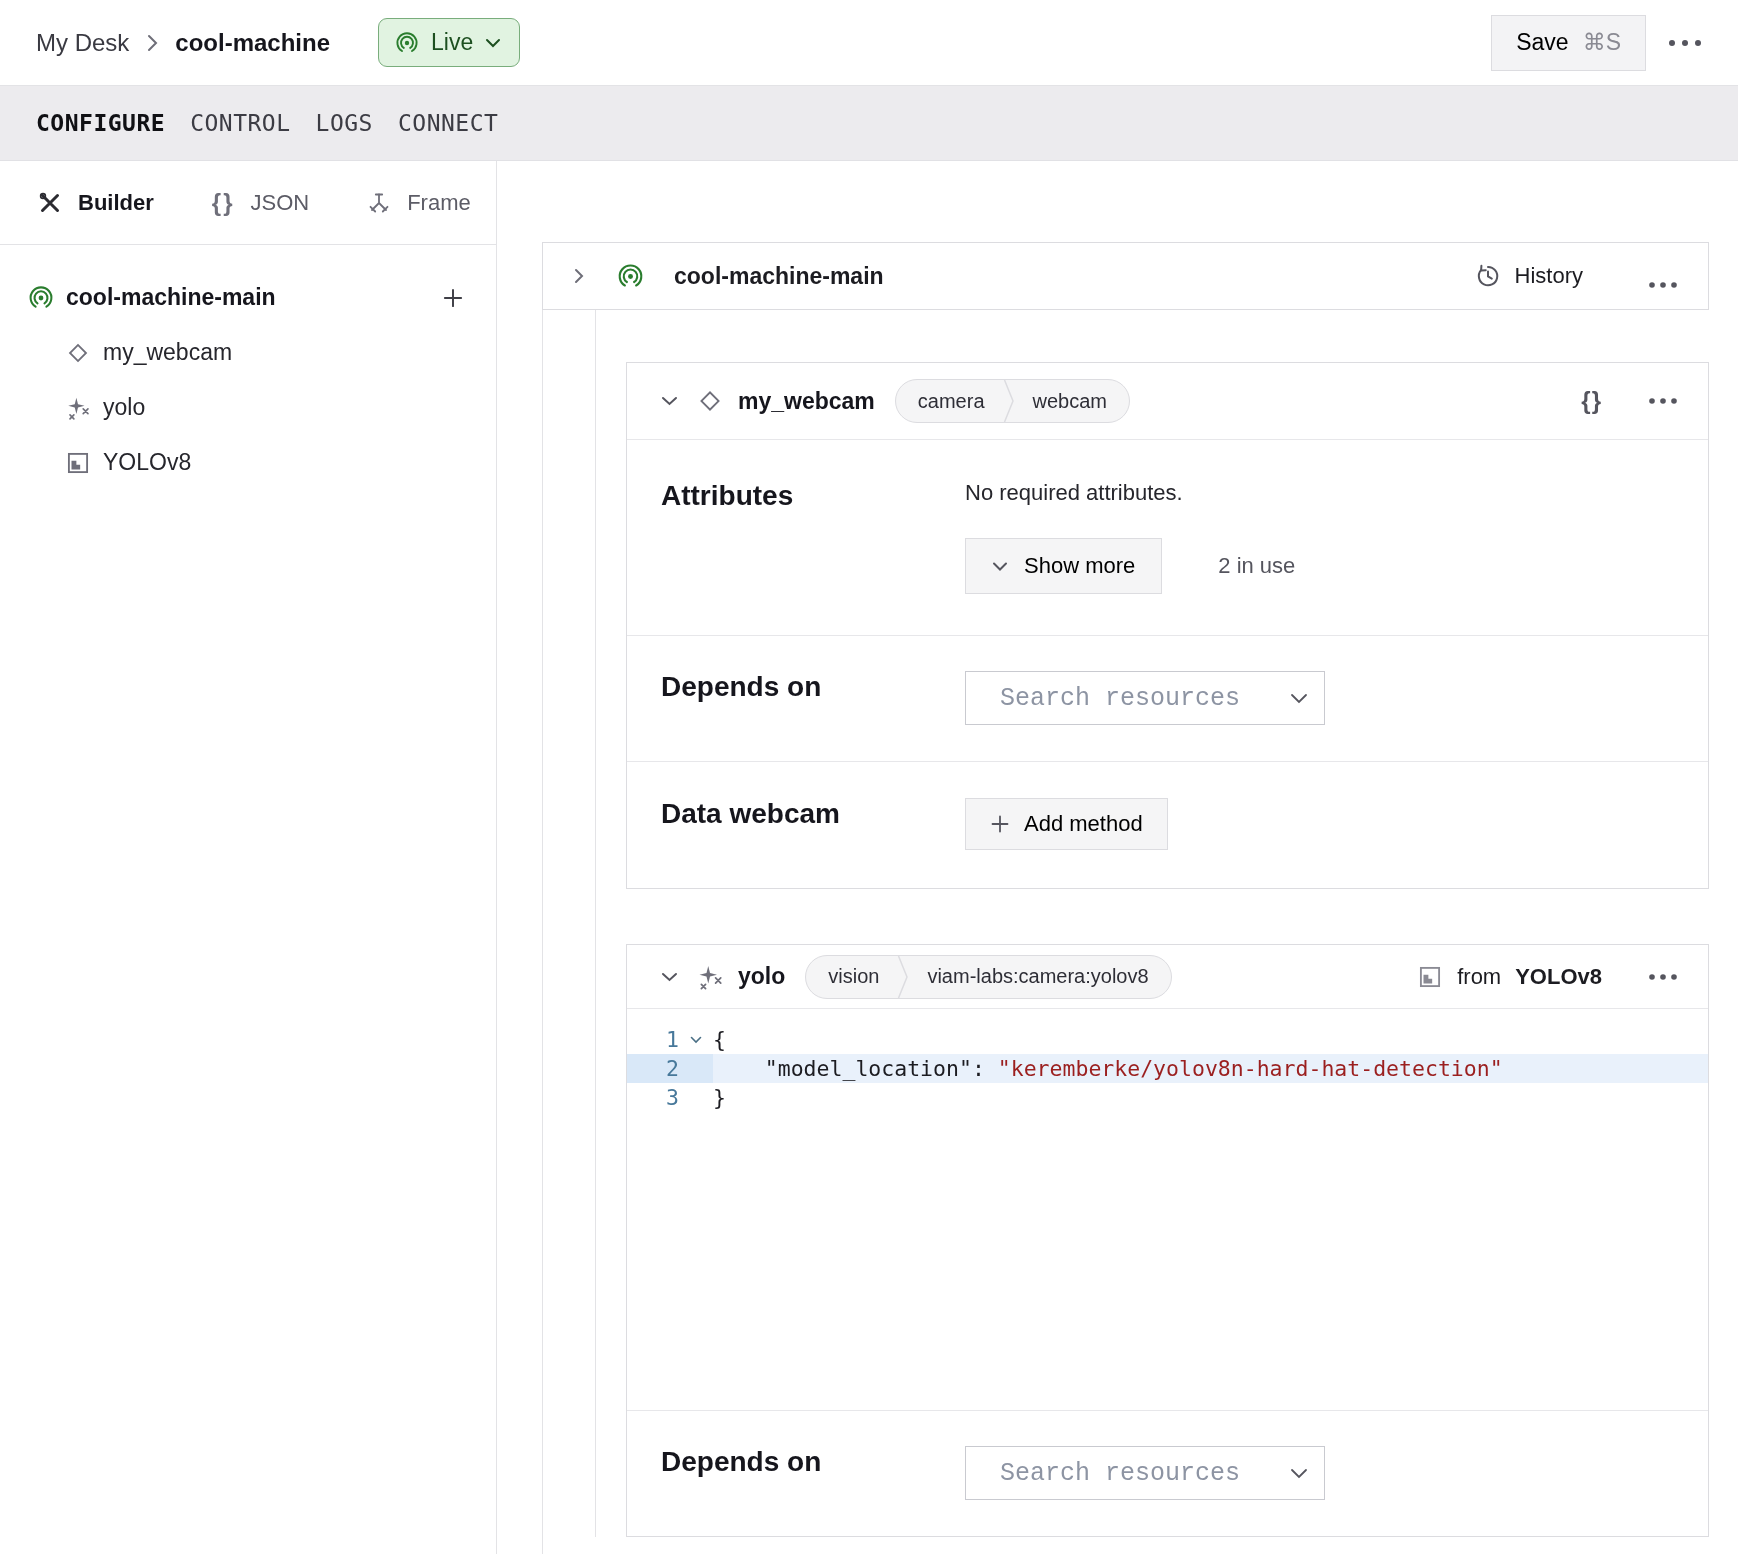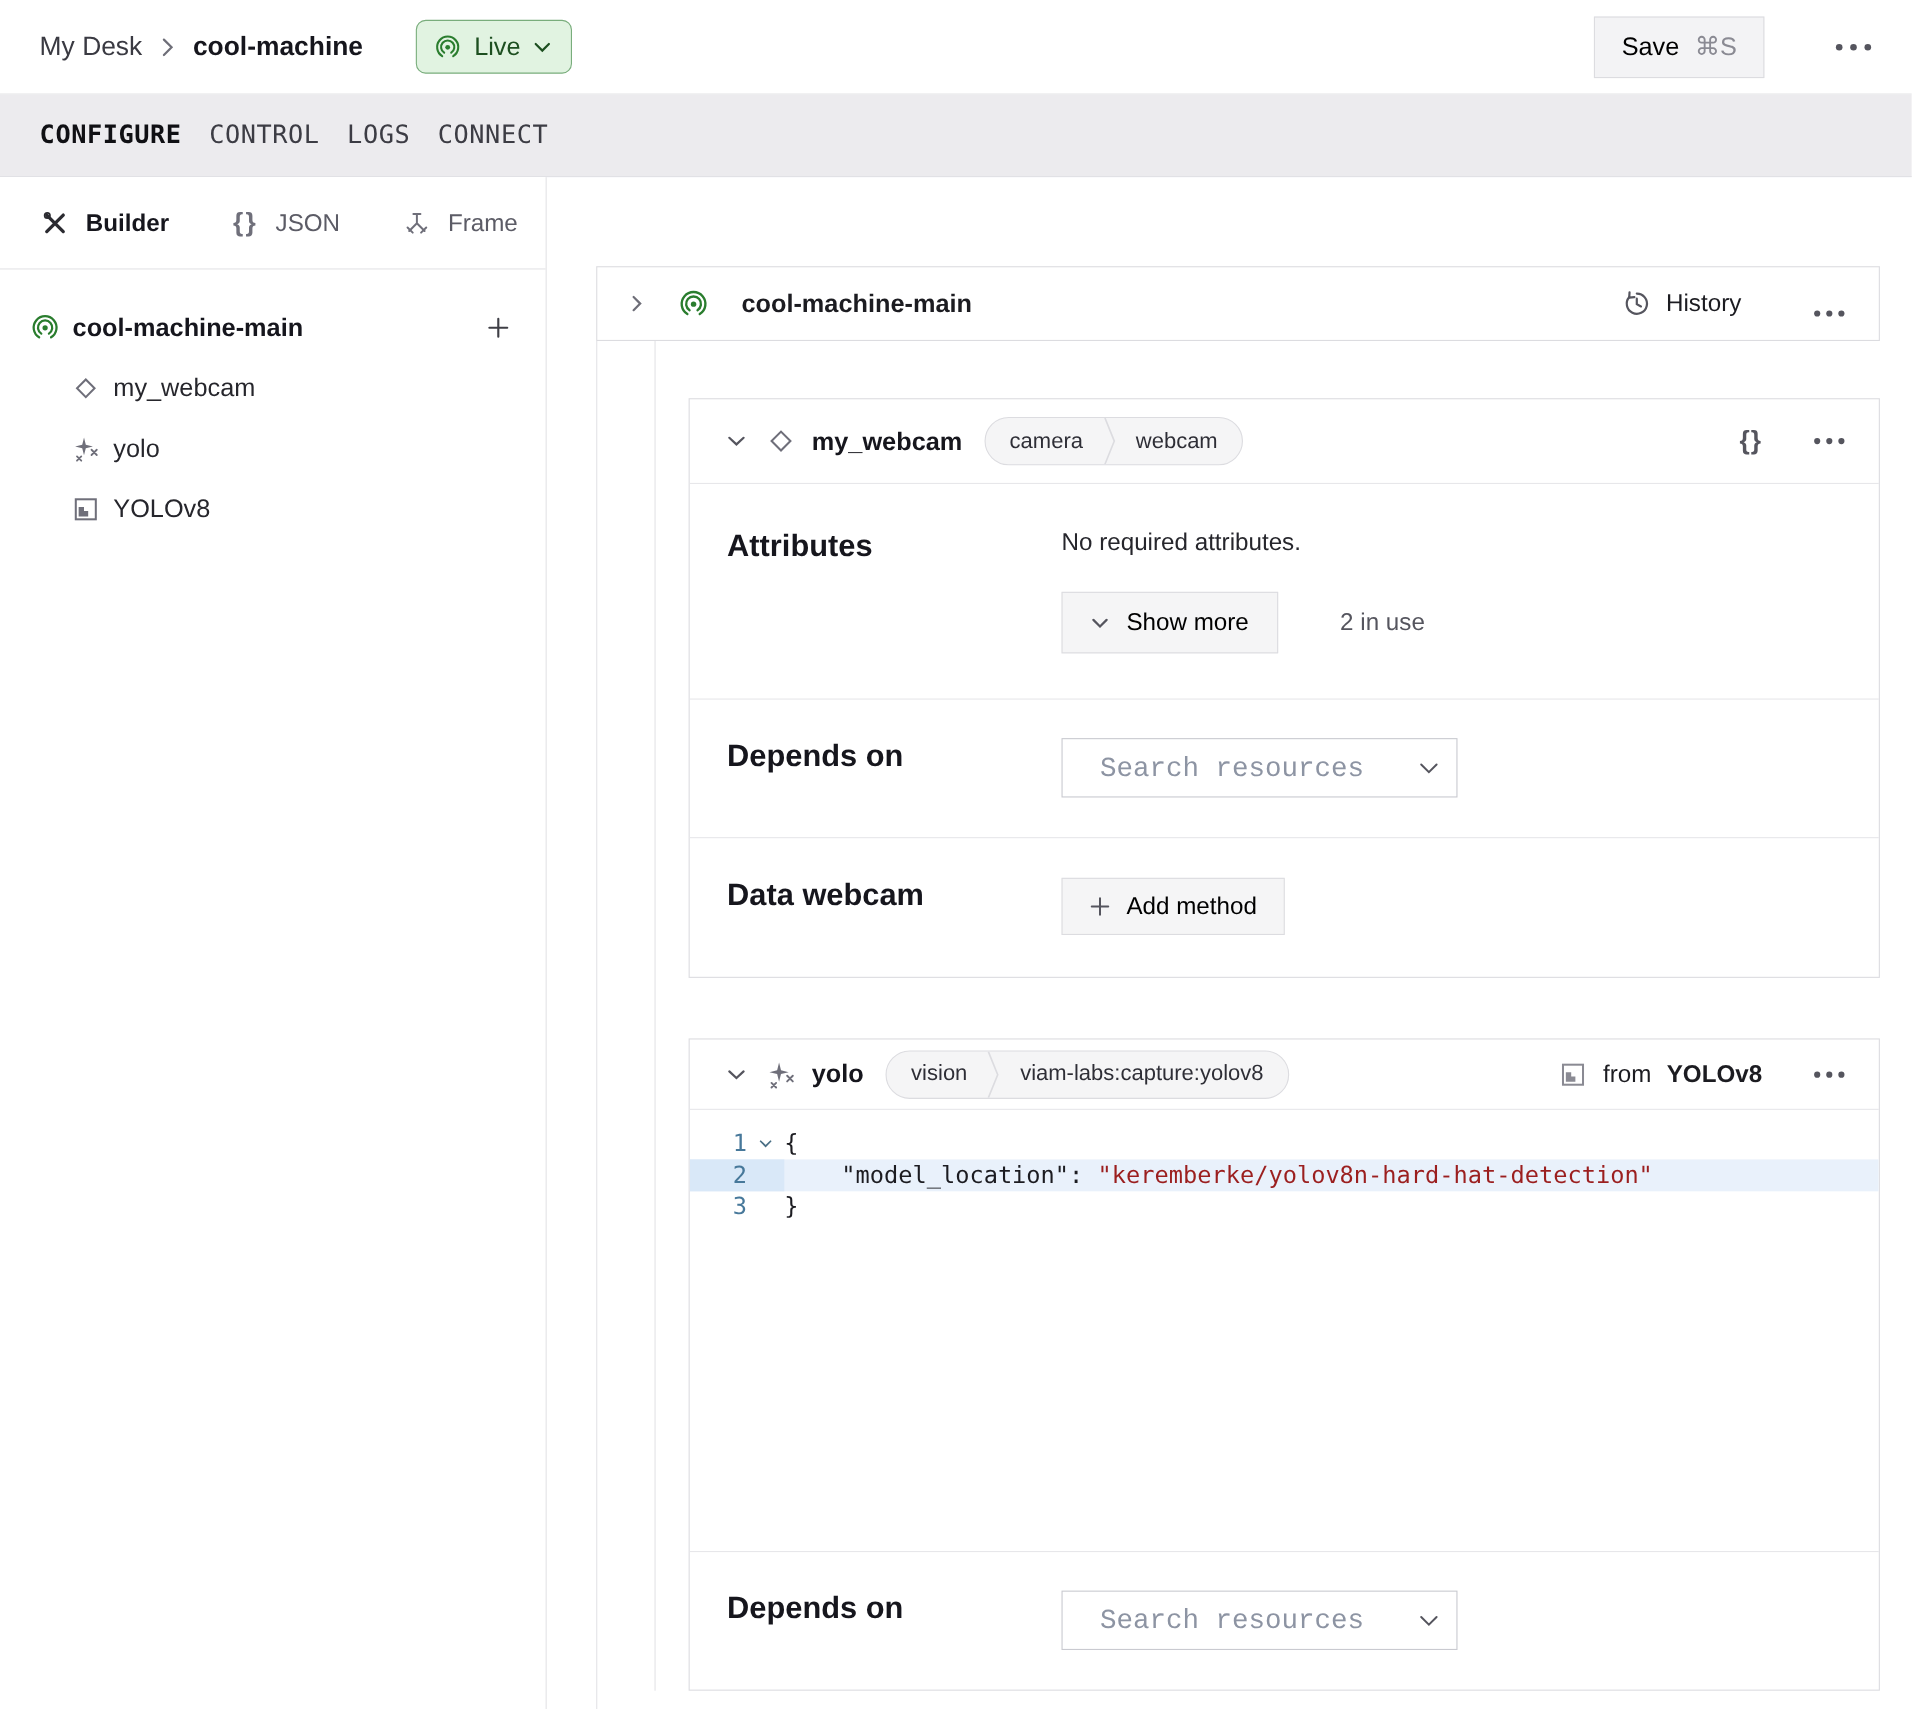--- a/index.html
+++ b/index.html
@@ -9,21 +9,21 @@
   
   .topbar { height:86px; display:flex; align-items:center; padding:0 36px;
     border-bottom:1px solid #e3e3e6; background:#fff; }
   .crumb { display:flex; align-items:center; gap:16px; }
   .crumb-parent { font-size:24px; color:#3a3a42; cursor:pointer; }
   .crumb-sep { color:#6e6e78; display:flex; }
   .crumb-current { font-size:24px; font-weight:700; color:#16161d; }
   .live-badge { margin-left:48px; display:flex; align-items:center; gap:12px;
     height:49px; padding:0 18px 0 16px; background:#e1f3e1; border:1.5px solid #79ad7c;
     border-radius:9px; color:#1d4f20; font-size:23px; cursor:pointer; }
-  .topbar-right { margin-left:auto; display:flex; align-items:center; gap:64px; }
+  .topbar-right { margin-left:auto; display:flex; align-items:center; gap:22px; }
   .save-btn { height:56px; padding:0 24px; background:#f3f3f5; border:1px solid #dcdce0;
     display:flex; align-items:center; gap:14px; font-size:23px; cursor:pointer; }
   .save-key { color:#8a8a93; }
   .dots-btn { display:flex; align-items:center; cursor:pointer; }
 
   
   .tabbar { height:75px; background:#ecebee; display:flex; align-items:center;
     gap:25px; padding:0 36px; border-bottom:1px solid #e1e1e5;
     font-family:"DejaVu Sans Mono","Liberation Mono",monospace; font-size:23px; }
   .tab { color:#3c3c44; letter-spacing:.5px; cursor:pointer; }
@@ -381,21 +381,21 @@
               </svg>
             </span>
             <span class="card-title">yolo</span>
             <span class="chip">
               <span class="chip-seg">vision</span>
               <span class="chip-div">
                 <svg width="12" height="44" viewBox="0 0 12 44">
                     <path d="M1.5 1 L10 22 L1.5 43" fill="none" stroke="#dcdce0" stroke-width="1.5"></path>
                   </svg>
               </span>
-              <span class="chip-seg">viam-labs:capture:yolov8</span>
+              <span class="chip-seg">viam-labs:camera:yolov8</span>
             </span>
             <span class="card-header-right">
               <span class="from-module">
                 <span>
                   <svg width="26" height="26" viewBox="0 0 24 24">
                     <rect x="3.6" y="3.6" width="16.8" height="16.8" fill="none" stroke="#8a8a93" stroke-width="1.7"></rect>
                     <path d="M6 10 H10.5 V13.5 H14 V18 H6 Z" fill="#8a8a93"></path>
                   </svg>
                 </span>
                 <span>from</span>

